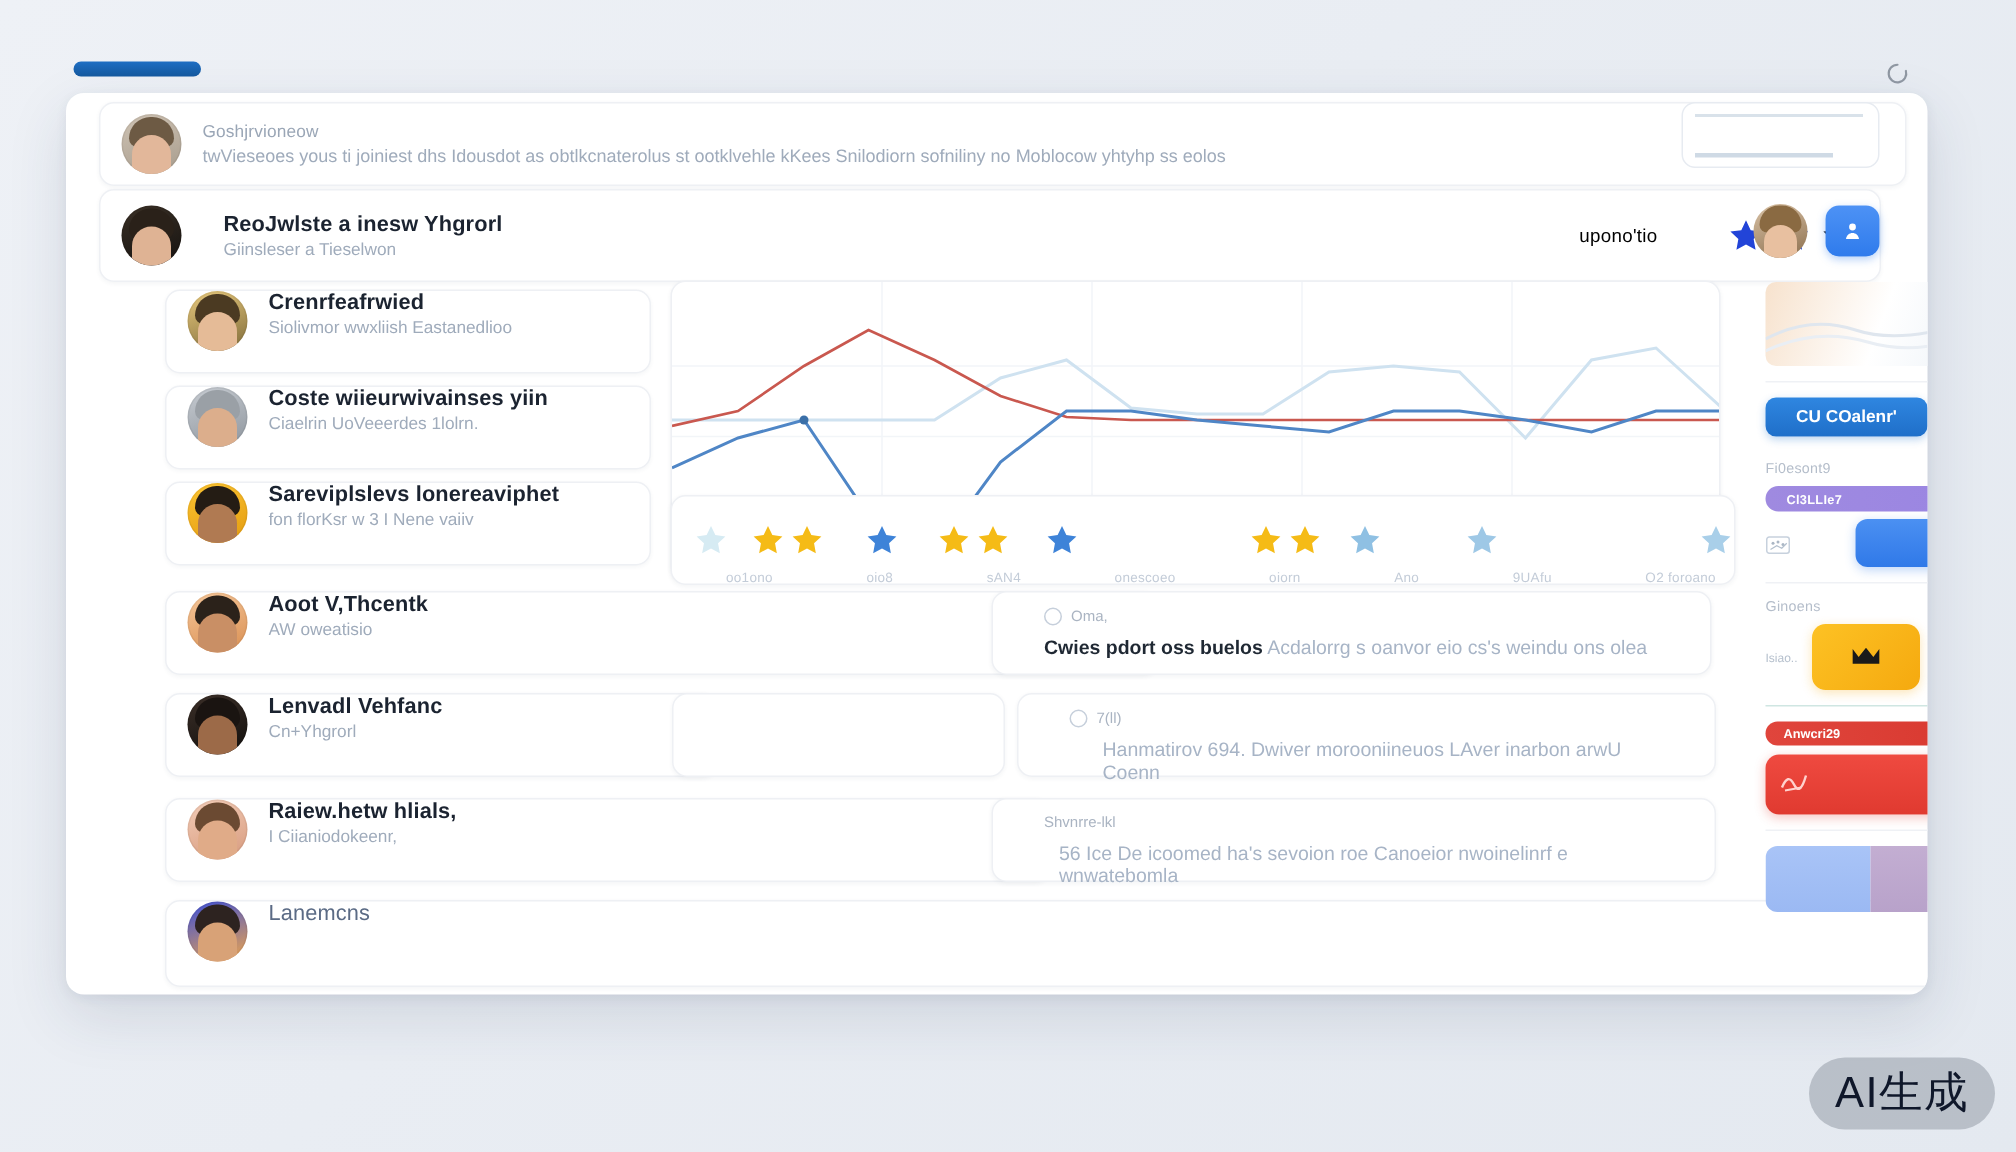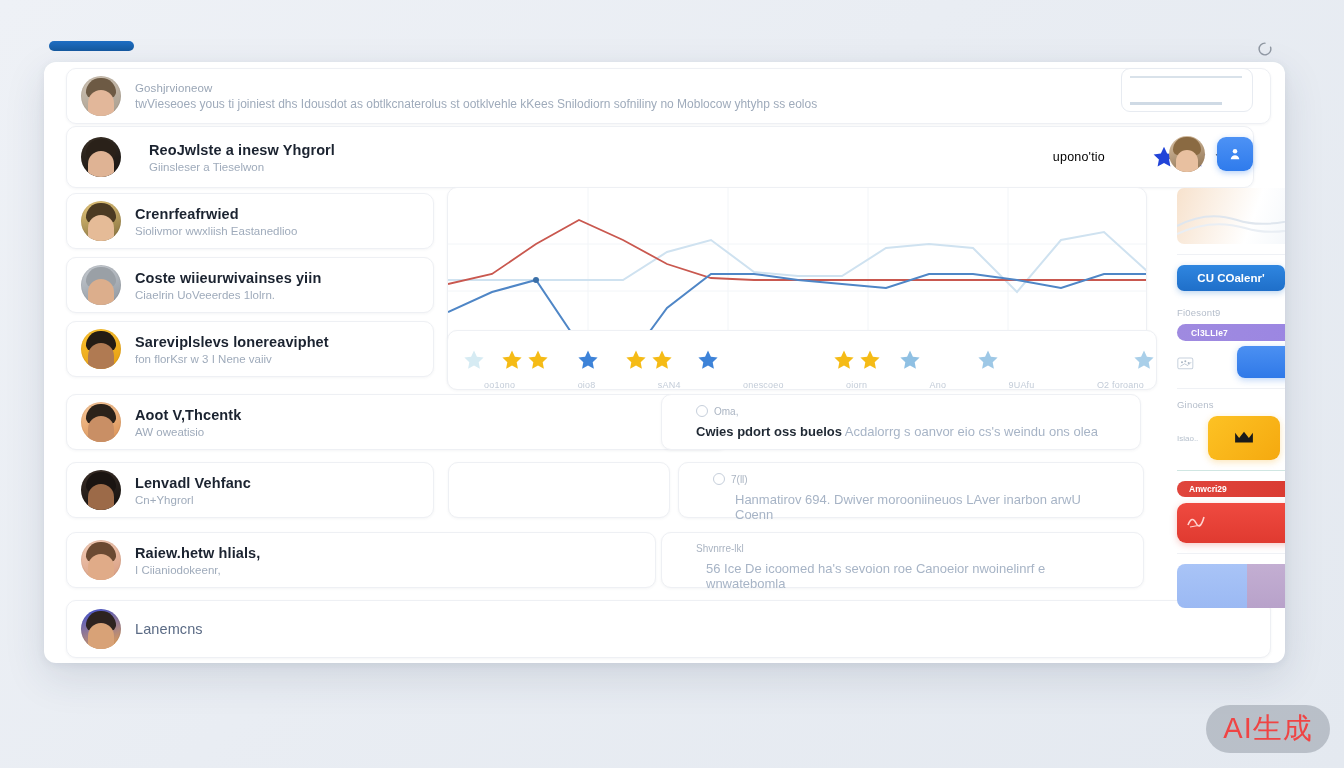--- a/index.html
+++ b/index.html
@@ -45,23 +45,24 @@
     border-radius: 10px;
     box-shadow: 0 1px 3px rgba(40,55,85,.05);
   }
 
   
   .list-col {
     position: absolute; left: 22px; top: 6px;
     width: 368px;
   }
   .list-row {
-    display: flex; align-items: center; gap: 14px;
+    display: flex; align-items: flex-start; gap: 14px;
     height: 56px; padding: 0 14px;
     margin-bottom: 8px;
+    margin-left: 44px;
   }
   .avatar {
     width: 40px; height: 40px; border-radius: 50%;
     flex: 0 0 40px;
     background-size: cover;
     position: relative; overflow: hidden;
     box-shadow: inset 0 0 0 1px rgba(0,0,0,.05);
   }
   .av-face {
     position: absolute; left: 50%; bottom: -4px;
@@ -233,21 +234,21 @@
   .sb-split .r { flex: 1; background: linear-gradient(180deg,#c3aed2 0%,#b8a2ca 100%); }
   .sb-row { display: flex; align-items: center; gap: 6px; }
   .tiny-label { font-size: 8px; color: #b6c0cd; }
 
   
   .watermark {
     position: absolute; left: 1206px; top: 705px;
     width: 124px; height: 48px; border-radius: 24px;
     background: rgba(150,157,168,.55);
     display: flex; align-items: center; justify-content: center;
-    color: #ef4444; font-size: 29px; letter-spacing: 1px;
+    color: #0f172a; font-size: 29px; letter-spacing: 1px;
   }
 </style>
 </head>
 <body>
 
 <div class="topbar">
   <div class="top-pill"></div>
   <div class="refresh-icon">
     <svg viewBox="0 0 20 20" width="18" height="18">
       <path d="M10 3.5a6.5 6.5 0 1 0 6.2 4.6" fill="none" stroke="#4a5563" stroke-width="1.6" stroke-linecap="round"></path>

